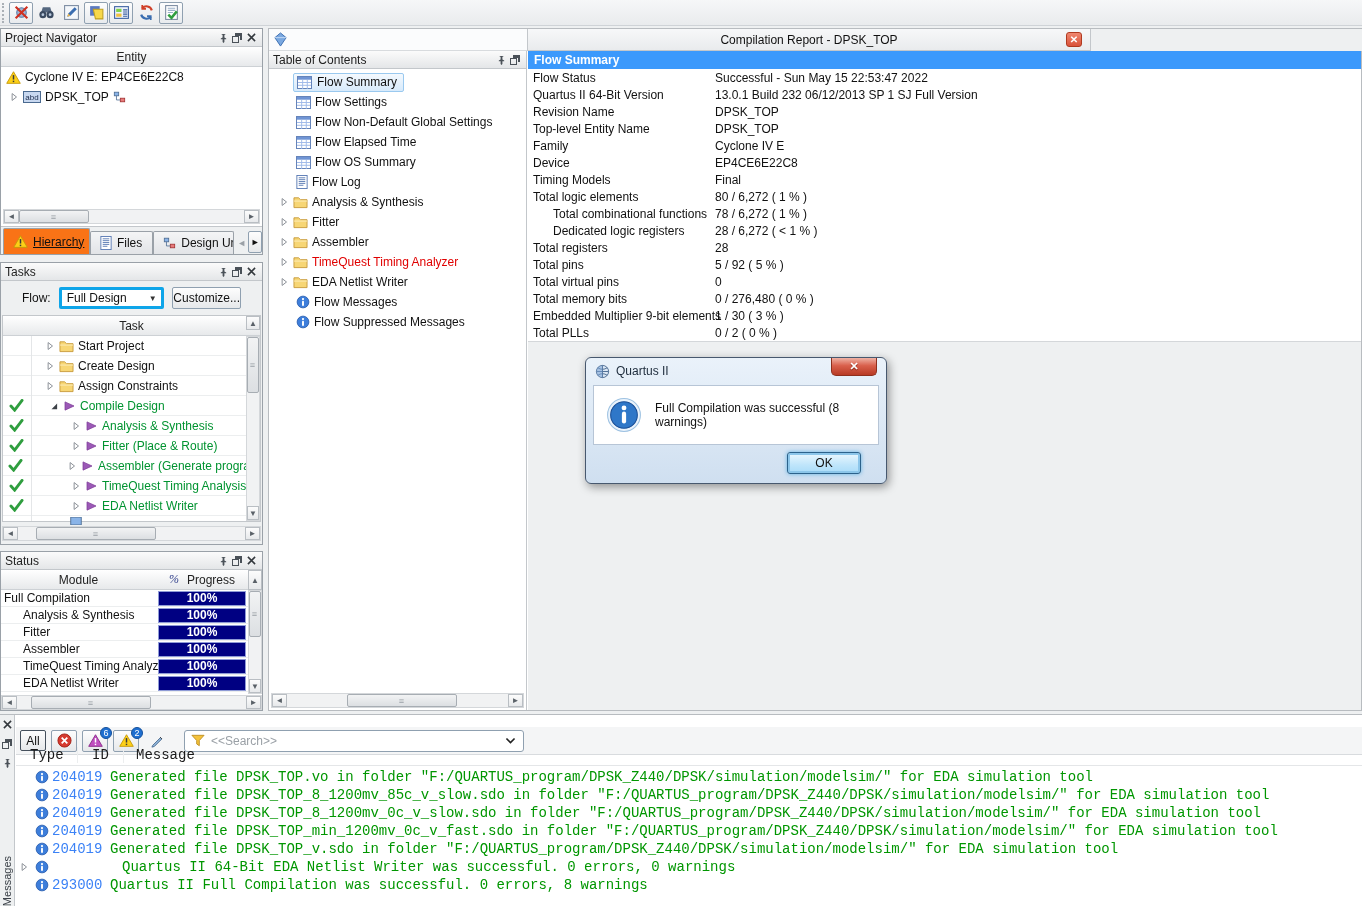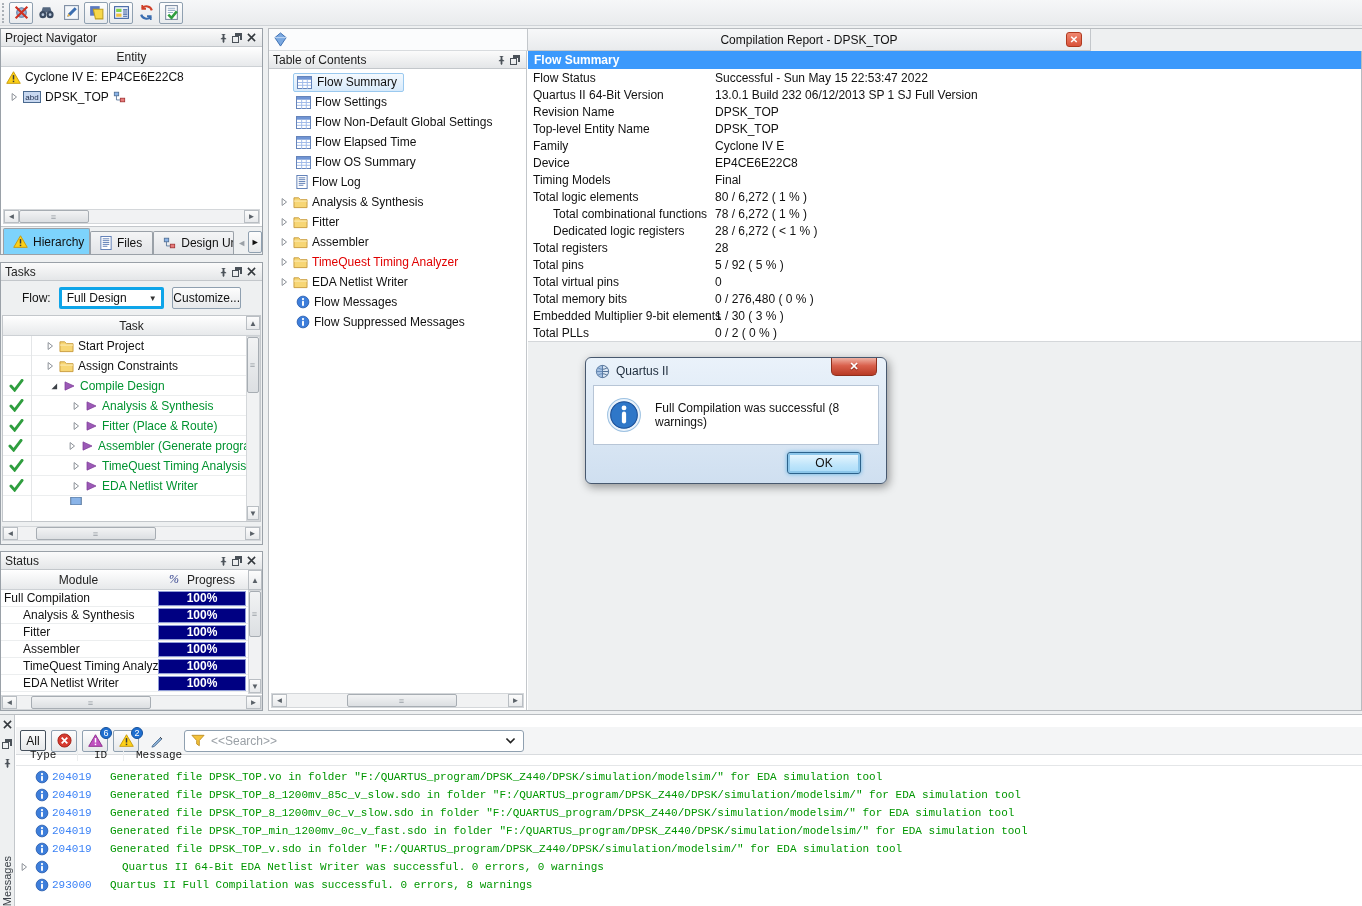--- a/index.html
+++ b/index.html
@@ -50,30 +50,30 @@
   .sechead { background:#3b99fc; color:#fff; font-weight:bold; font-size:12px;
     display:flex; align-items:center; padding:0 6px; }
   .rrow { display:flex; height:17px; align-items:center; font-size:12px; }
   .rlab { width:187px; padding-left:5px; flex:none; white-space:nowrap; }
   .rlab.ind { padding-left:25px; }
   .rval { white-space:nowrap; }
   
   .tab { height:23px; display:flex; align-items:center; gap:5px; padding:0 9px;
     border:1px solid #9aa1a8; border-bottom:none; border-radius:2px 2px 0 0;
     background:linear-gradient(#f4f5f6,#e2e4e7); font-size:12px; white-space:nowrap; overflow:hidden;}
-  .tab.active { background:#7dd3fc; height:26px; }
+  .tab.active { background:#f97316; height:26px;text-decoration:underline; }
   
   .btn { background:linear-gradient(#fdfdfd,#e6e8ea); border:1px solid #8fa0b0; border-radius:2px;
     font-size:12px; display:flex; align-items:center; justify-content:center; }
   .combo { background:#fff; border:3px solid #0ea5e9; border-radius:2px; display:flex; align-items:center;
     font-size:12px; padding-left:5px; }
   .combo .arrow { margin-left:auto; width:17px; height:100%; display:flex; align-items:center; justify-content:center;
     color:#333; font-size:8px; }
   
-  .mono { font-family:"Liberation Mono",monospace; font-size:11px; }
+  .mono { font-family:"Liberation Mono",monospace; font-size:14px; }
   .mrow { display:flex; align-items:center; height:18px; white-space:nowrap; overflow:hidden; }
   .mexp { width:16px; flex:none; display:flex; justify-content:center; }
   .mico { width:20px; flex:none; display:flex; justify-content:center; }
   .mid  { width:52px; flex:none; text-align:left; color:#3b82f6; }
   .mtxt { padding-left:6px; color:#009600; }
   .badge { position:absolute; top:-4px; right:-5px; width:12px; height:12px; border-radius:50%;
     background:#1f6fd0; border:1px solid #14509c; color:#fff; font-size:9px; line-height:10px; text-align:center; }
   
   .dialog { position:absolute; left:585px; top:357px; width:302px; height:127px;
     background:linear-gradient(#eaf2fa,#cfdff0); border:1px solid #47586e; border-radius:6px;
@@ -328,20 +328,34 @@
           <svg width="10" height="10" viewBox="0 0 16 16">
             <path d="M5 2.5l7 5.5-7 5.5z" fill="none" stroke="#8c9198" stroke-width="1.6"></path>
           </svg>
         </span>
       <span class="g">
           <svg width="15" height="14" viewBox="0 0 16 15">
             <path d="M1 3h5l2 2h7v8.5H1z" fill="#f7d675" stroke="#c89b3c"></path>
             <path d="M1 6.5h14" stroke="#fdeebc"></path>
           </svg>
         </span>
+      <span>Create Design</span>
+    </div>
+    <div class="trow" style="padding-left:42px;border-bottom:1px solid #eceeef;">
+      <span class="g">
+          <svg width="10" height="10" viewBox="0 0 16 16">
+            <path d="M5 2.5l7 5.5-7 5.5z" fill="none" stroke="#8c9198" stroke-width="1.6"></path>
+          </svg>
+        </span>
+      <span class="g">
+          <svg width="15" height="14" viewBox="0 0 16 15">
+            <path d="M1 3h5l2 2h7v8.5H1z" fill="#f7d675" stroke="#c89b3c"></path>
+            <path d="M1 6.5h14" stroke="#fdeebc"></path>
+          </svg>
+        </span>
       <span>Assign Constraints</span>
     </div>
     <div class="trow" style="border-bottom:1px solid #eceeef;">
       <span class="g" style="width:26px;">
           <svg width="15" height="13" viewBox="0 0 16 14">
             <path d="M2 7.5l4 4.5L14 1.5" fill="none" stroke="#2f9e3f" stroke-width="3.1" stroke-linecap="round"></path>
           </svg>
         </span>
       <span style="width:12px;"></span>
       <span class="g">

